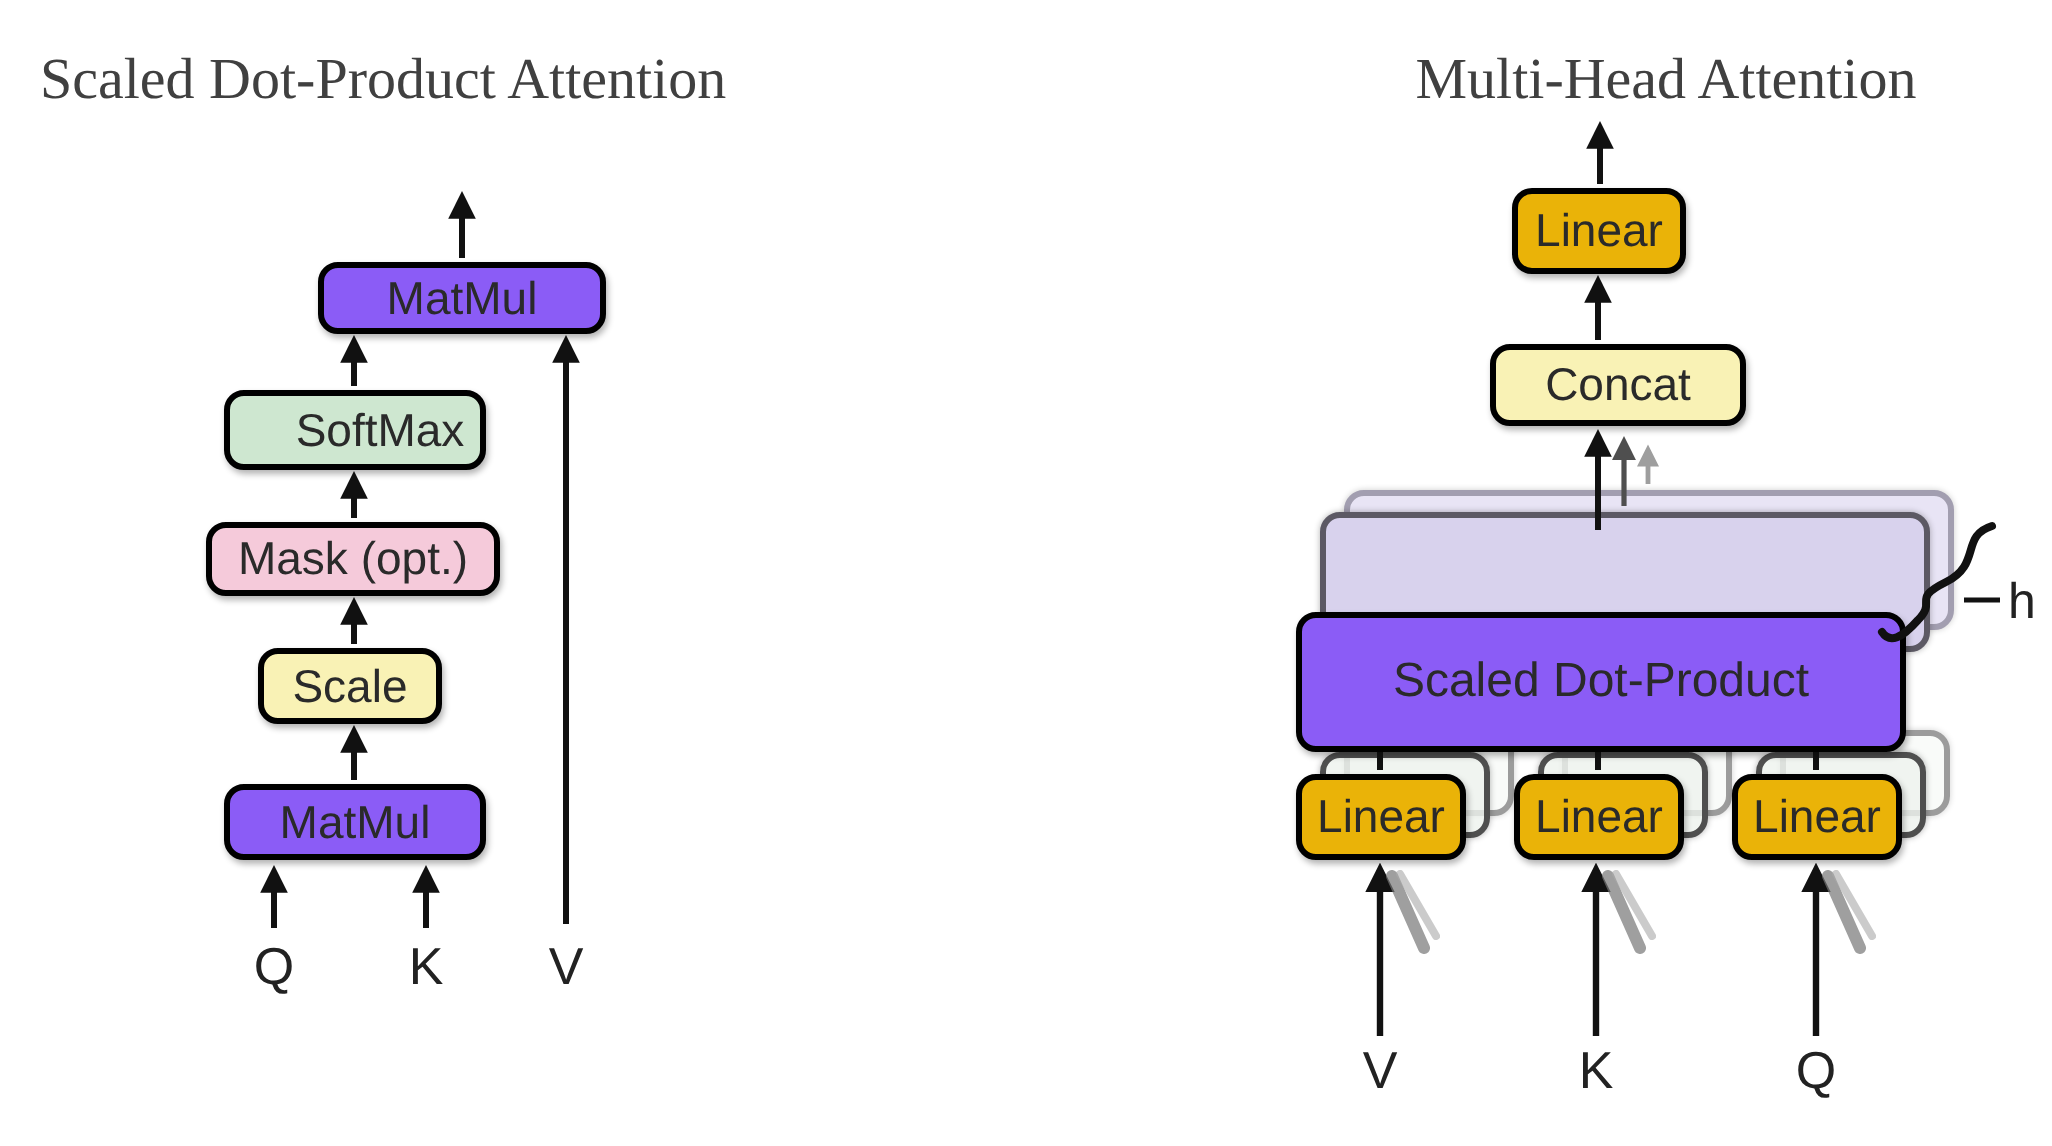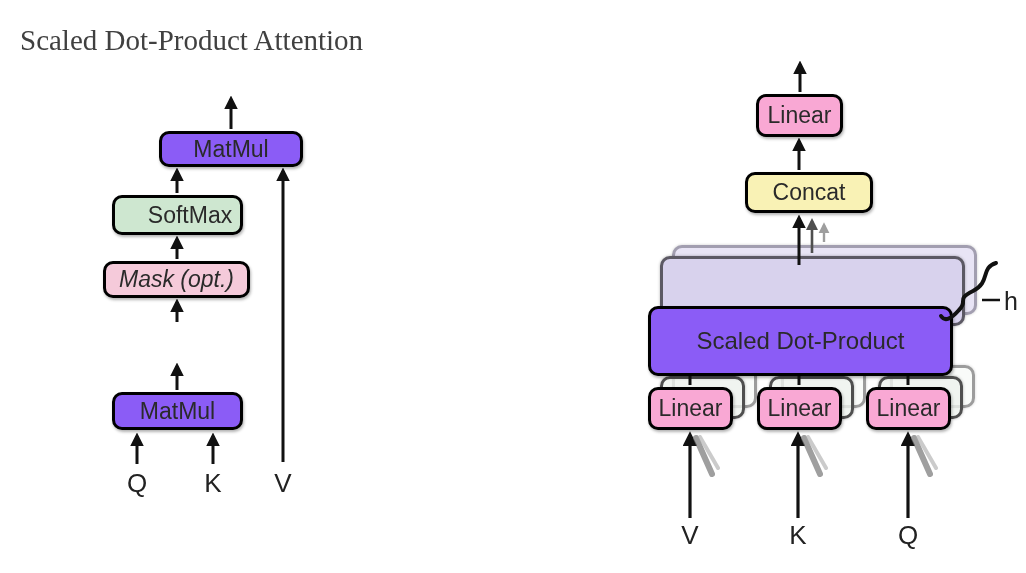--- a/index.html
+++ b/index.html
@@ -31,23 +31,23 @@
     font-size: 23px;
     color: #2a2a2a;
     text-align: center;
     line-height: 1.15;
     box-shadow: 1px 2px 3px rgba(0,0,0,0.30);
     z-index: 3;
     white-space: nowrap;
   }
   .purple { background: #8b5cf6; }
   .green  { background: #cee7d0; padding-left: 25px; }
-  .pink   { background: #f5cada; font-style: italic; }
+  .pink   { background: #f5cada; }
   .yellow { background: #f9f2b5; }
-  .grayg  { background: #f9a8d4; }
+  .grayg  { background: #eab308; }
   .shadow {
     position: absolute;
     border-radius: 10px;
     z-index: 1;
   }
   .sh-mid-purple { border: 3px solid #5c5964; background: #d8d2ed; box-shadow: 0 0 3px rgba(0,0,0,0.30); }
   .sh-back-purple{ border: 3px solid #a29eb0; background: #e8e4f5; box-shadow: 0 0 3px rgba(0,0,0,0.20); }
   .sh-mid-gray   { border: 3px solid #4f4f4f; background: rgba(238,242,238,0.80); box-shadow: 0 0 3px rgba(0,0,0,0.30); }
   .sh-back-gray  { border: 3px solid #9c9c9c; background: rgba(246,249,246,0.65); box-shadow: 0 0 3px rgba(0,0,0,0.18); }
   .iolabel {
@@ -143,20 +143,23 @@
 
   <div class="box purple" style="left:159px; top:131px; width:144px; height:36px;">
     <span>MatMul</span>
   </div>
   <div class="box green" style="left:112px; top:195px; width:131px; height:40px;">
     <span>SoftMax</span>
   </div>
   <div class="box pink" style="left:103px; top:261px; width:147px; height:37px;">
     <span>Mask (opt.)</span>
   </div>
+  <div class="box yellow" style="left:129px; top:324px; width:92px; height:38px;">
+    <span>Scale</span>
+  </div>
   <div class="box purple" style="left:112px; top:392px; width:131px; height:38px;">
     <span>MatMul</span>
   </div>
 
   <div class="box grayg" style="left:756px; top:94px; width:87px; height:43px;">
     <span>Linear</span>
   </div>
   <div class="box yellow" style="left:745px; top:172px; width:128px; height:41px;">
     <span>Concat</span>
   </div>
@@ -168,20 +171,21 @@
     <span>Linear</span>
   </div>
   <div class="box grayg" style="left:757px; top:387px; width:85px; height:43px;">
     <span>Linear</span>
   </div>
   <div class="box grayg" style="left:866px; top:387px; width:85px; height:43px;">
     <span>Linear</span>
   </div>
 
   <div class="title" style="left:20px; top:24px;">Scaled Dot-Product Attention</div>
+  <div class="title" style="left:688px; top:24px; width:290px; text-align:center;">Multi-Head Attention</div>
 
   <div class="iolabel" style="left:137px; top:468px;">Q</div>
   <div class="iolabel" style="left:213px; top:468px;">K</div>
   <div class="iolabel" style="left:283px; top:468px;">V</div>
 
   <div class="iolabel" style="left:690px; top:520px;">V</div>
   <div class="iolabel" style="left:798px; top:520px;">K</div>
   <div class="iolabel" style="left:908px; top:520px;">Q</div>
 
   <div class="hlabel" style="left:1004px; top:287px;">h</div>

